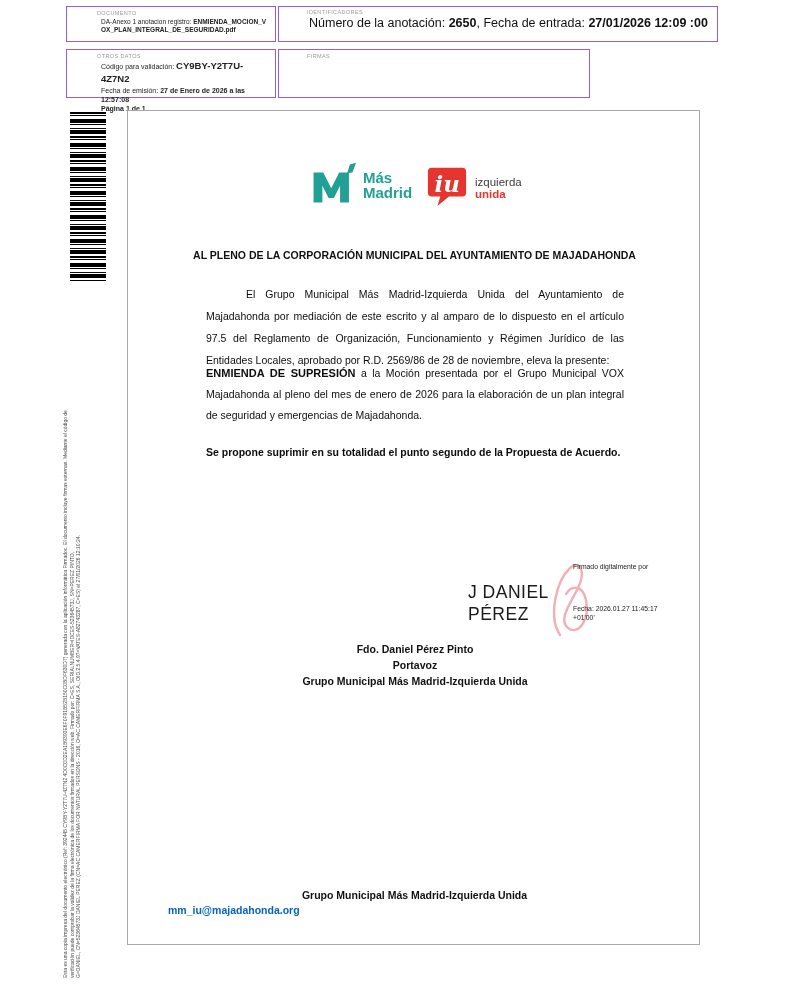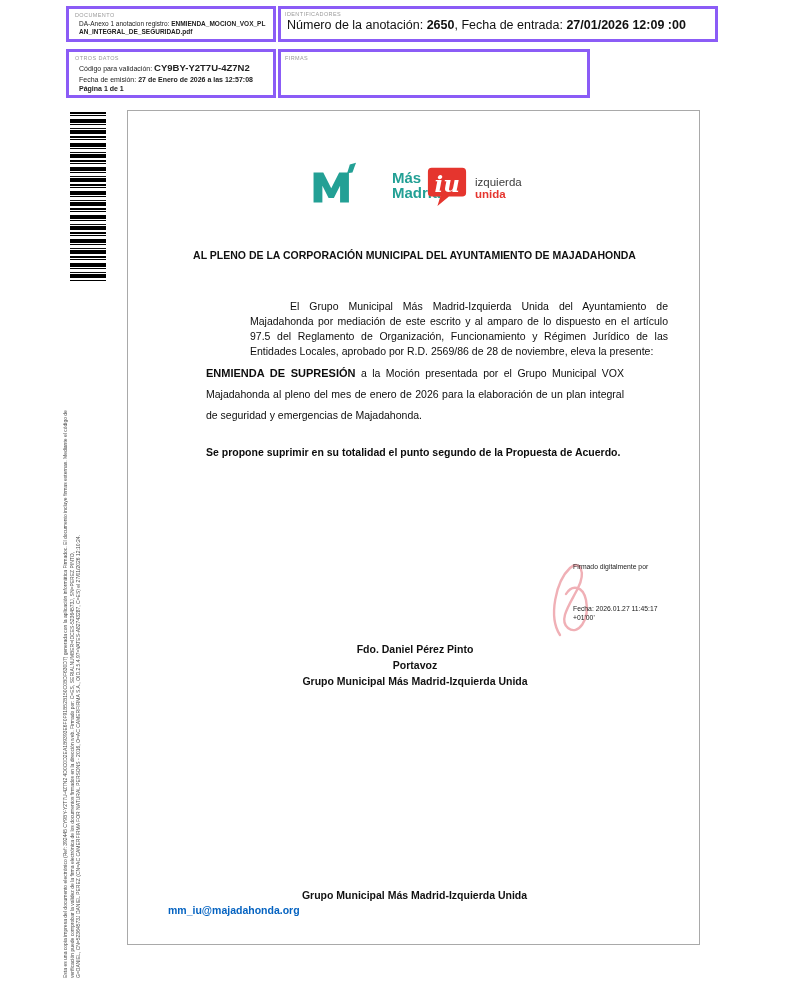--- a/index.html
+++ b/index.html
@@ -1,18 +1,18 @@
 <!DOCTYPE html>
 <html><head>
 <meta charset="utf-8">
 <style>
   html,body{margin:0;padding:0;background:#fff;}
   #root{position:relative;width:792px;height:1000px;background:#ffffff;overflow:hidden;
         font-family:"Liberation Sans", sans-serif;color:#111;}
-  .box{position:absolute;border:3px solid #8b5cf6;background:#fff;box-sizing:border-box;}
+  .box{position:absolute;border:1px solid #8b5cf6;background:#fff;box-sizing:border-box;padding-left:24px;}
   .boxlabel{font-size:5.5px;color:#9a9a9a;letter-spacing:.4px;padding:3px 0 1px 6px;}
   
   #doc-box{left:66px;top:6px;width:210px;height:36px;}
   #doc-line{font-size:6.5px;color:#222;padding:1px 6px 0 10px;line-height:8px;word-break:break-all;}
   #doc-line b{font-weight:bold;}
   #ident-box{left:278px;top:6px;width:440px;height:36px;}
   #ident-line{font-size:12.5px;color:#111;padding:0 6px 0 6px;line-height:14px;width:400px;}
   #ident-line b{font-weight:bold;}
   
   #otros-box{left:66px;top:49px;width:210px;height:49px;}
@@ -28,31 +28,31 @@
       #000 0 2px,#fff 2px 3px,#000 3px 4px,#fff 4px 7px,#000 7px 11px,#fff 11px 12px,
       #000 12px 13px,#fff 13px 16px,#111 16px 17px,#fff 17px 18px,#000 18px 22px,#fff 22px 24px);}
   #side-text{position:absolute;left:62px;top:978px;width:690px;height:22px;
     transform:rotate(-90deg);transform-origin:0 0;font-size:5px;line-height:6.5px;color:#4a4a4a;}
   #side-text div{white-space:nowrap;}
   
   #page{position:absolute;left:127px;top:110px;width:573px;height:835px;
         border:1px solid #a9a9a9;background:#fff;box-sizing:border-box;}
   
   #logos{position:absolute;left:0;top:48px;width:573px;height:62px;}
-  #mm-logo{position:absolute;left:182px;top:2px;display:flex;align-items:center;gap:29px;}
+  #mm-logo{position:absolute;left:182px;top:2px;display:flex;align-items:center;}
   #mm-text{margin-left:7px;font-size:15px;line-height:15px;font-weight:bold;}
   #iu-logo{position:absolute;left:298px;top:6px;display:flex;align-items:center;}
   #iu-text{margin-left:7px;font-size:11.5px;line-height:12px;}
   #iu-text .iu-top{color:#3c3c3c;}
   #iu-text .iu-bottom{font-weight:bold;}
   
   #title{position:absolute;left:40px;top:138px;width:493px;text-align:center;
          font-size:10.5px;font-weight:bold;}
   .para{position:absolute;left:78px;width:418px;font-size:10.5px;text-align:justify;color:#0d0d0d;}
-  #p1{top:188px;line-height:15px;text-indent:40px;margin-left:44px;}
+  #p1{top:172px;line-height:22px;text-indent:40px;}
   #p2{top:252px;line-height:21px;}
   #p2 b{font-weight:bold;font-size:11px;}
   #p3{top:333px;font-weight:bold;line-height:16px;}
   #date-line{position:absolute;left:78px;top:430px;width:418px;text-align:right;
              font-size:10.5px;font-weight:bold;}
   
   #sig-area{position:absolute;left:320px;top:450px;width:230px;height:90px;}
   #sig-name{position:absolute;left:20px;top:20px;font-size:17.5px;line-height:22px;
             letter-spacing:.5px;color:#1a1a1a;}
   #sig-swirl{position:absolute;left:98px;top:0px;}
@@ -141,20 +141,24 @@
 
     <div class="para" id="p3">Se propone suprimir en su totalidad el punto segundo de la Propuesta de Acuerdo.</div>
 
 
     <div id="sig-area">
       <span id="sig-swirl">
         <svg width="52" height="78" viewBox="0 0 52 78">
           <path d="M14,74 C2,56 10,20 24,7 C34,-2 40,11 32,27 C24,43 12,59 22,67 C32,75 44,59 40,39 C37,25 26,23 20,33" stroke="#f0b0b6" stroke-width="2.4" fill="none" stroke-linecap="round"></path>
         </svg>
       </span>
+      <div id="sig-name">
+        <div>J DANIEL</div>
+        <div>PÉREZ</div>
+      </div>
       <div id="sig-digital">Firmado digitalmente por</div>
       <div id="sig-date">Fecha: 2026.01.27 11:45:17 +01'00'</div>
     </div>
 
     <div class="signoff" id="signoff-fdo">Fdo. Daniel Pérez Pinto</div>
     <div class="signoff" id="signoff-role">Portavoz</div>
     <div class="signoff" id="signoff-group">Grupo Municipal Más Madrid-Izquierda Unida</div>
 
     <div id="footer-group">Grupo Municipal Más Madrid-Izquierda Unida</div>
     <div id="footer-email"><a href="#" style="color:#0563c1;">mm_iu@majadahonda.org</a></div>

